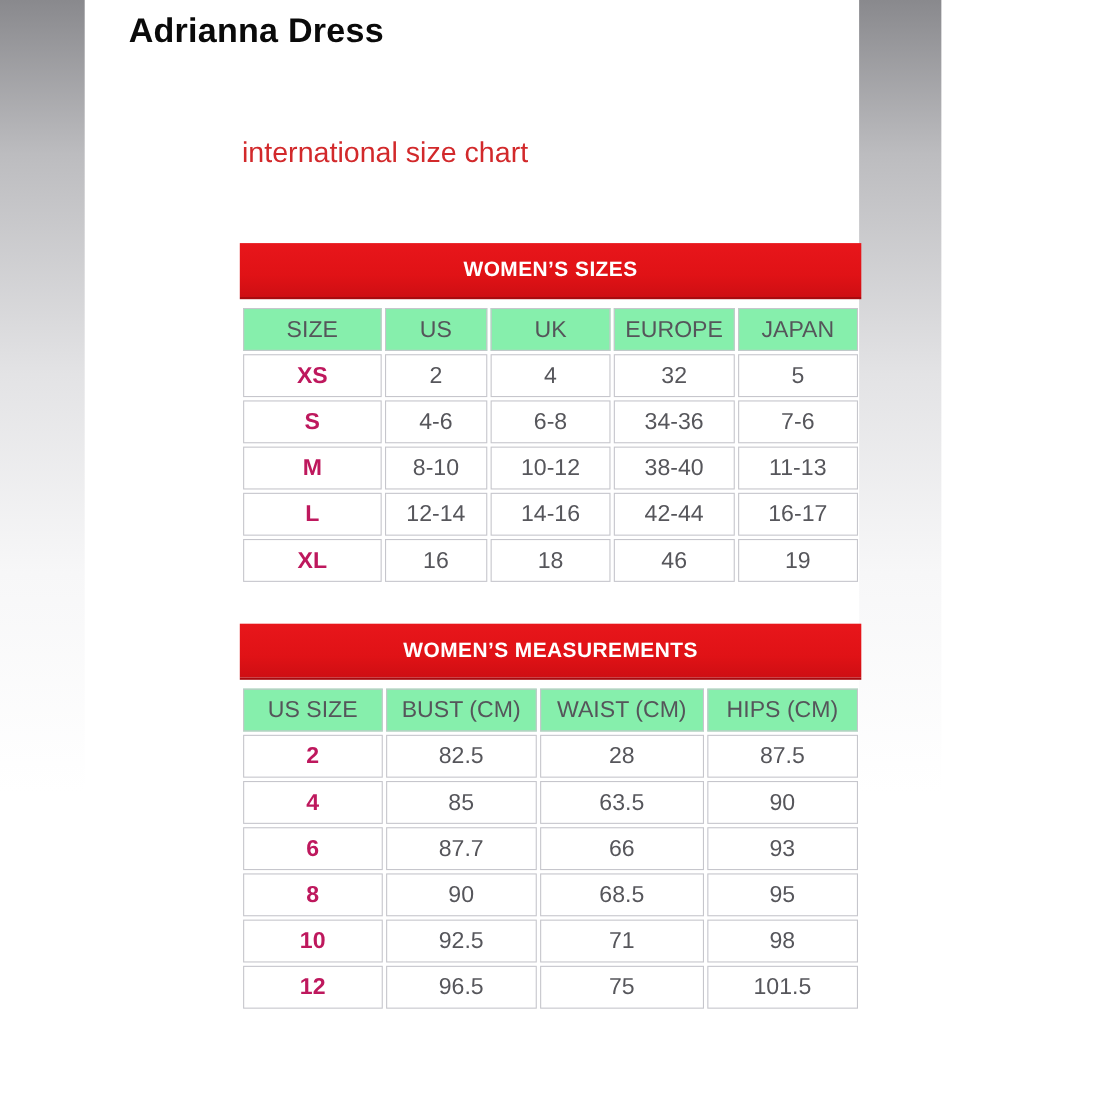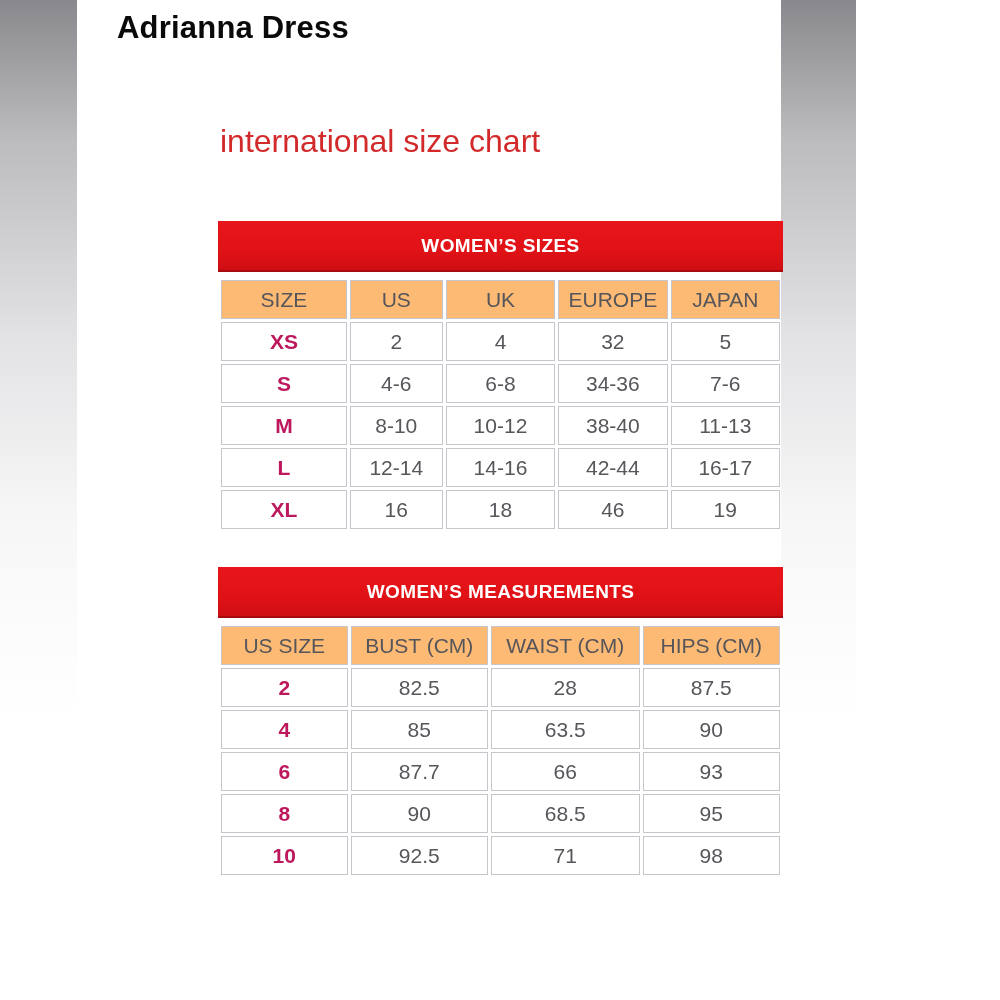--- a/index.html
+++ b/index.html
@@ -38,21 +38,21 @@
     font-size: 31px;
     font-weight: 700;
     color: #0a0a0a;
     letter-spacing: 0.2px;
     white-space: nowrap;
   }
   .section-heading {
     position: absolute;
     left: 220px;
     top: 123px;
-    font-size: 32px;
+    font-size: 26px;
     font-weight: 400;
     color: #d2292b;
     white-space: nowrap;
   }
 
   .red-bar {
     position: absolute;
     left: 218px;
     width: 565px;
     height: 51px;
@@ -90,21 +90,21 @@
     box-sizing: border-box;
     padding: 0 2px;
     text-align: center;
     vertical-align: middle;
     border: 1px solid #c6c6cc;
     font-size: 21px;
     overflow: hidden;
     white-space: nowrap;
   }
   .chart-table th {
-    background: #fdba74;
+    background: #86efac;
     color: #55555a;
     font-weight: 400;
   }
   .chart-table td {
     background: #ffffff;
     color: #56565b;
     font-weight: 400;
   }
   .chart-table td.size-cell {
     font-weight: 700;
@@ -226,16 +226,22 @@
         <td>90</td>
         <td>68.5</td>
         <td>95</td>
       </tr>
       <tr>
         <td class="size-cell">10</td>
         <td>92.5</td>
         <td>71</td>
         <td>98</td>
       </tr>
+      <tr>
+        <td class="size-cell">12</td>
+        <td>96.5</td>
+        <td>75</td>
+        <td>101.5</td>
+      </tr>
     </tbody>
   </table>
 
 </div>
 
 </body></html>

